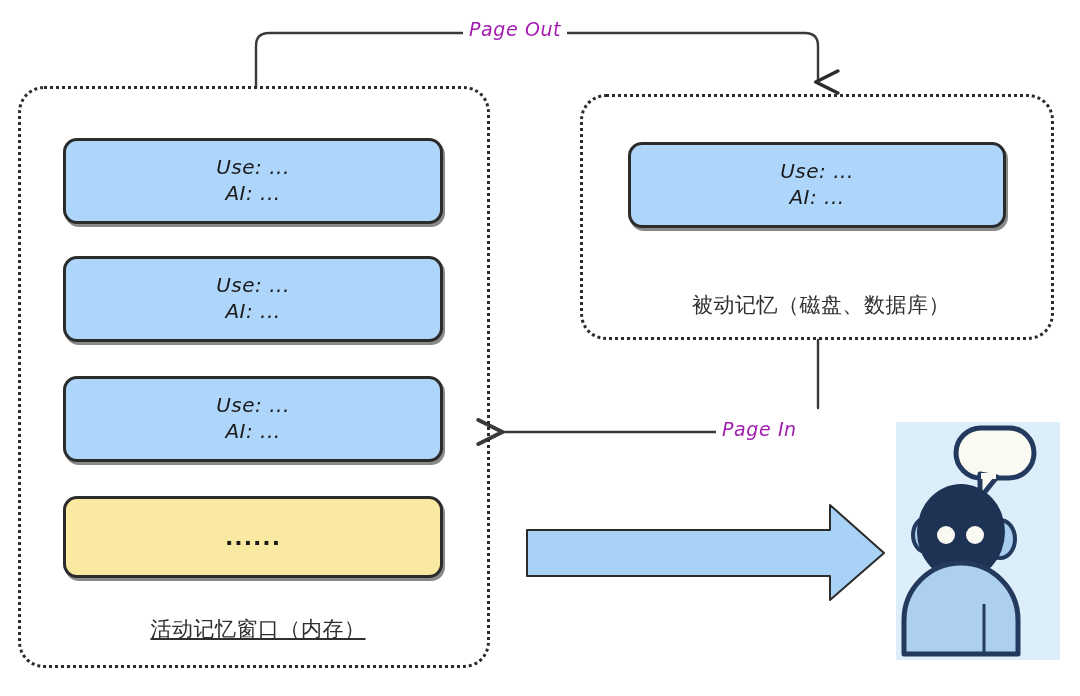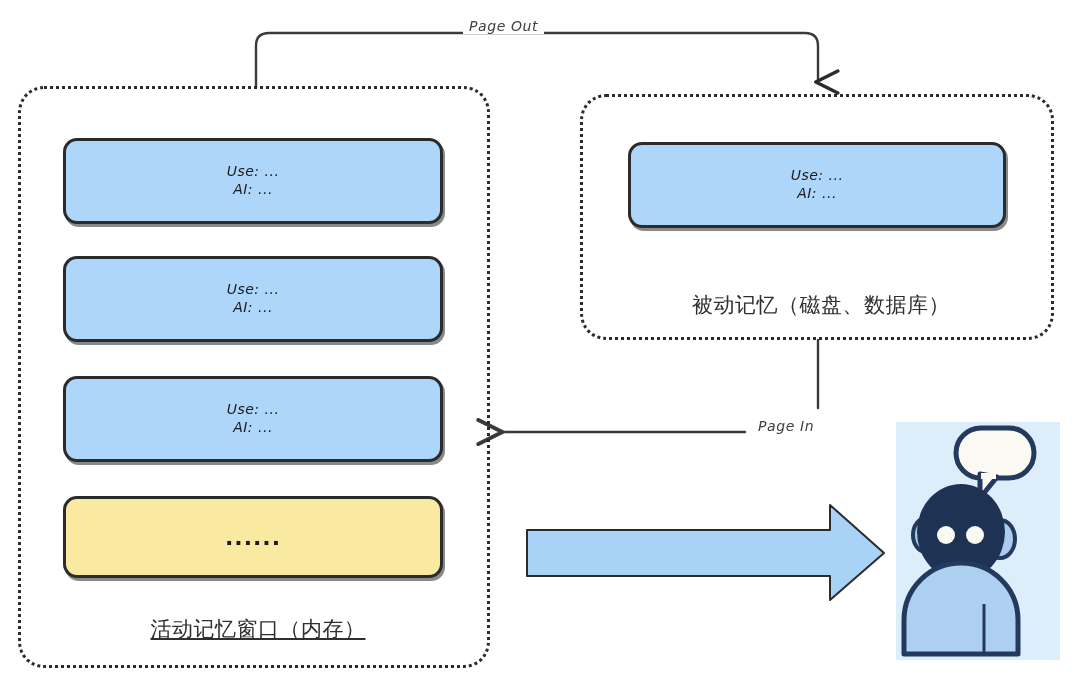--- a/index.html
+++ b/index.html
@@ -67,21 +67,21 @@
     align-items: center;
     justify-content: center;
     box-shadow: 2px 3px 0 rgba(40,40,40,0.55);
   }
   .card.blue { background: #aed6fb; }
   .card.yellow { background: #fae9a0; }
 
   .card-line {
     font-family: "DejaVu Sans", sans-serif;
     font-style: italic;
-    font-size: 14px;
+    font-size: 20px;
     color: #1b1b1b;
     line-height: 1.28;
     letter-spacing: 0.5px;
     white-space: pre;
   }
   .card-dots {
     font-family: "DejaVu Sans", sans-serif;
     font-size: 22px;
     font-weight: bold;
     color: #1b1b1b;
@@ -105,29 +105,29 @@
     height: 238px;
     background: #ddeefb;
     overflow: hidden;
   }
 
   
   .edge-label {
     position: absolute;
     font-family: "DejaVu Sans", sans-serif;
     font-style: italic;
-    font-size: 14px;
-    color: #404040;
+    font-size: 19px;
+    color: #a21caf;
     letter-spacing: 0.6px;
     background: #ffffff;
     padding: 0 6px;
     white-space: nowrap;
   }
   #label-page-out { left: 463px; top: 18px; }
-  #label-page-in  { left: 752px; top: 418px; }
+  #label-page-in  { left: 716px; top: 418px; }
 </style>
 </head>
 <body>
 
 <svg id="canvas" viewBox="0 0 1080 696">
   <defs>
     <marker id="arrowDown" viewBox="0 0 12 12" refX="6" refY="10" markerWidth="11" markerHeight="11" orient="auto-start-reverse">
       <path d="M 1 1 L 6 11 L 11 1" fill="none" stroke="#2b2b2b" stroke-width="1.6" stroke-linecap="round" stroke-linejoin="round"></path>
     </marker>
     <marker id="arrowLeftHead" viewBox="0 0 12 12" refX="2" refY="6" markerWidth="12" markerHeight="12" orient="auto">

